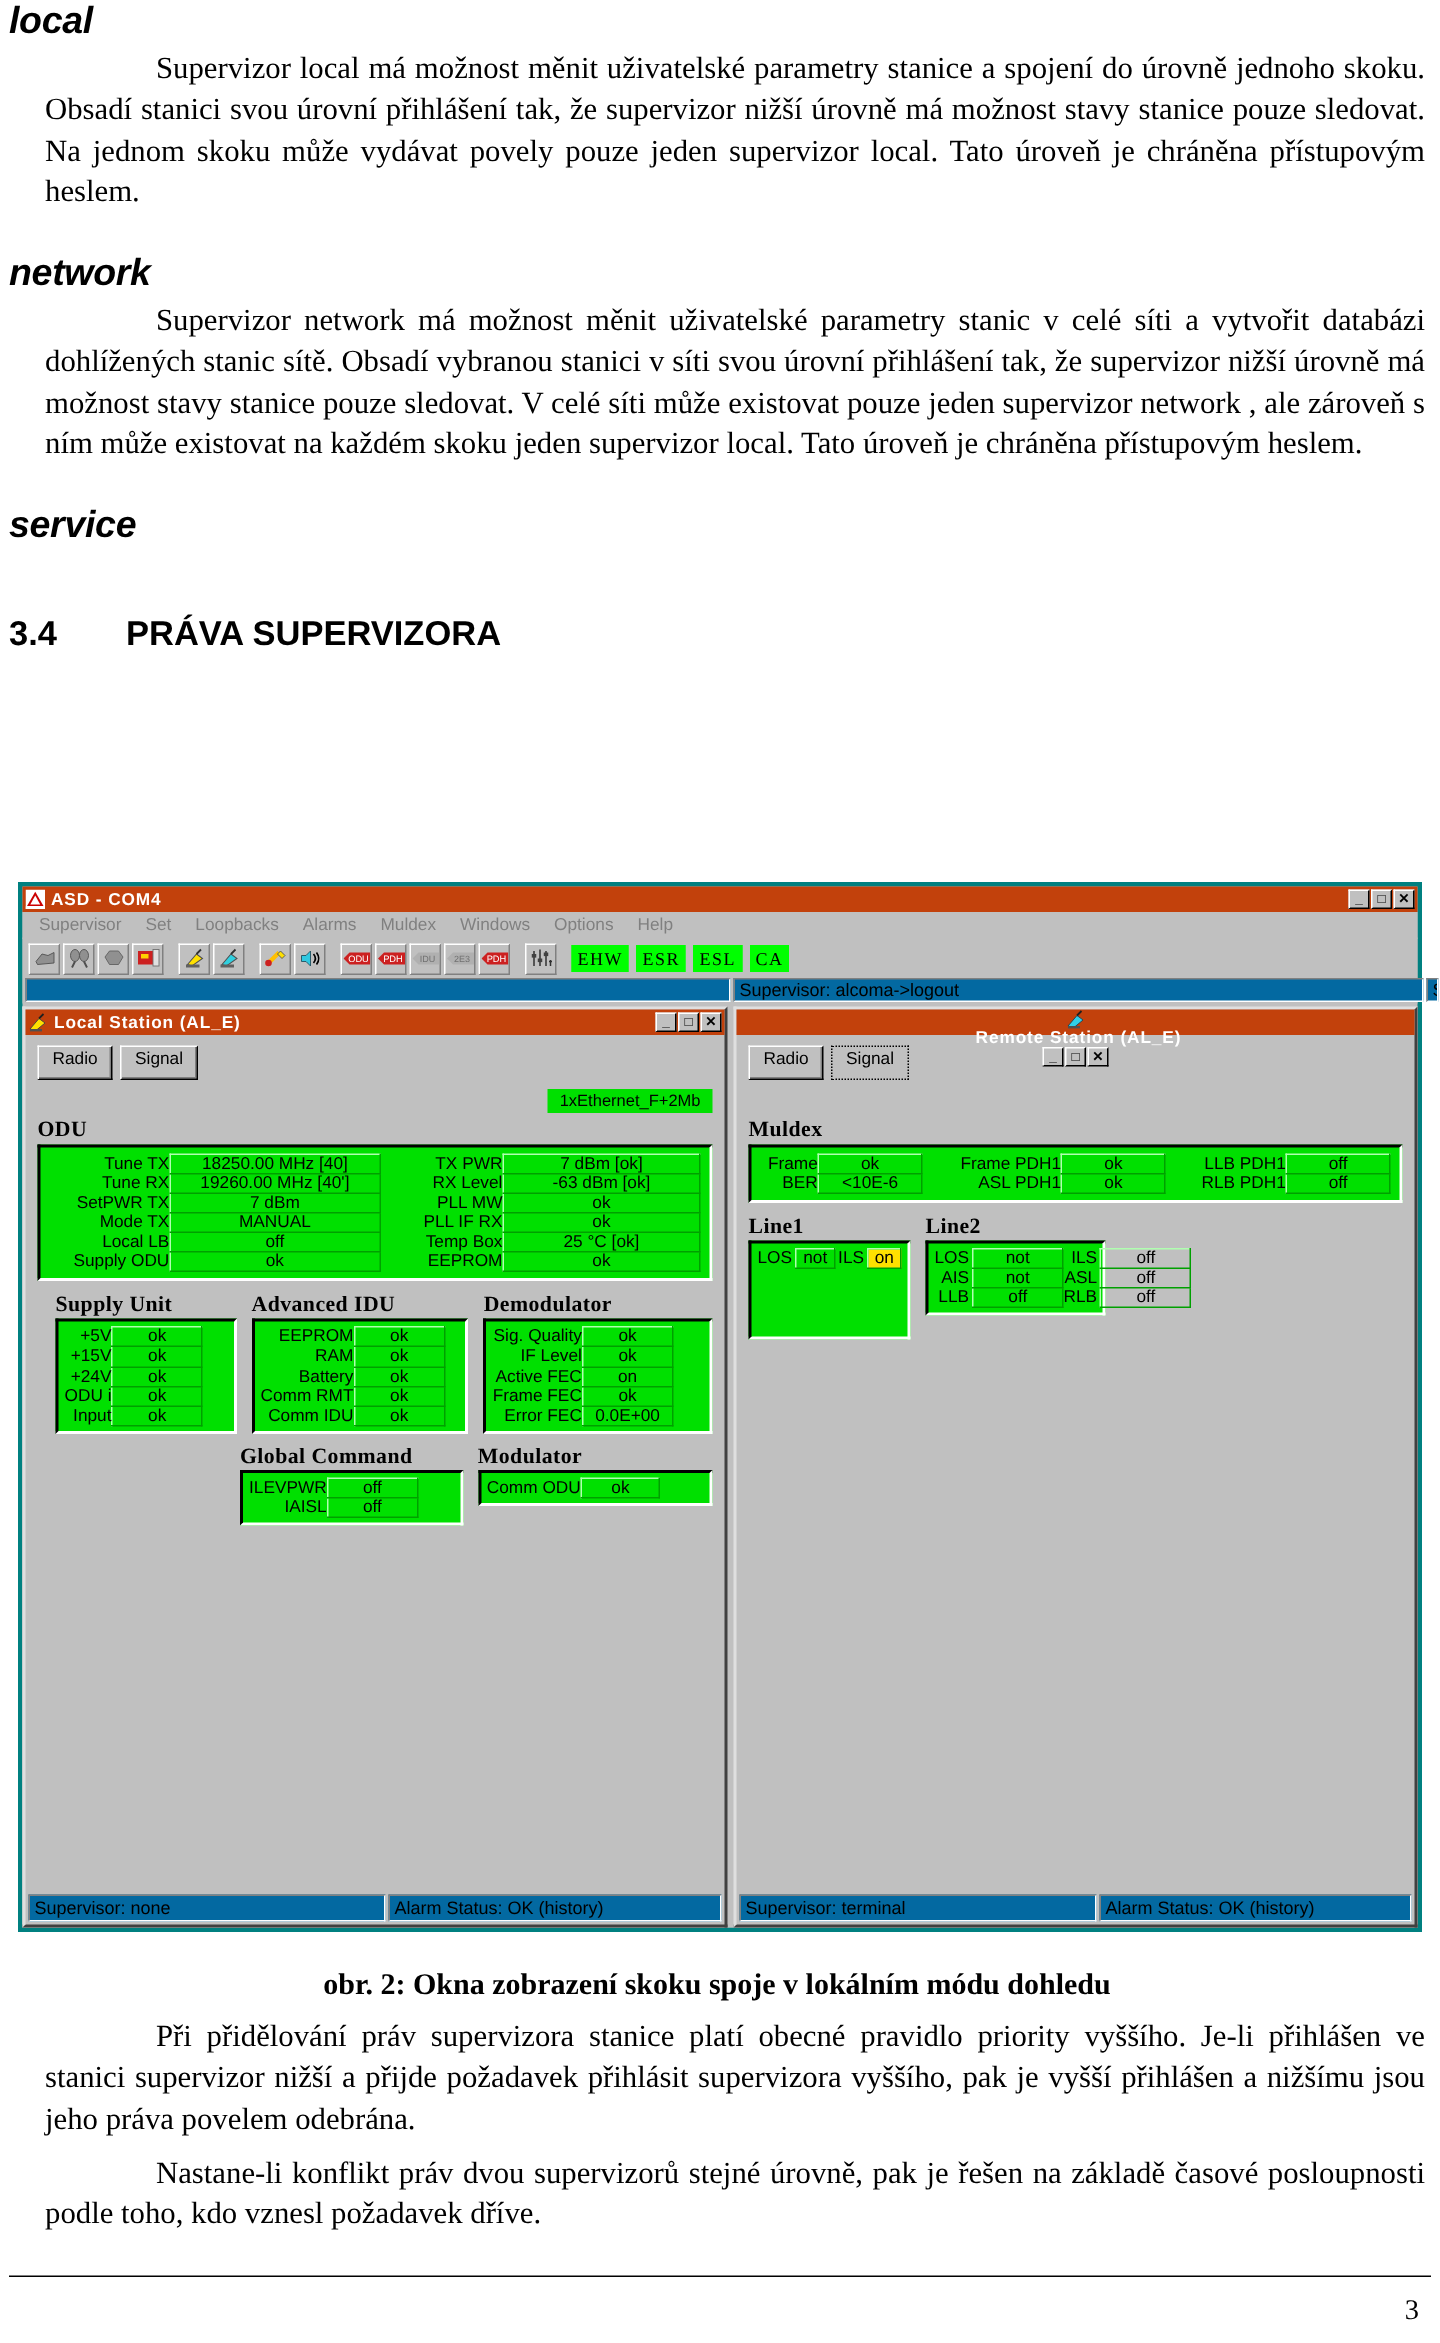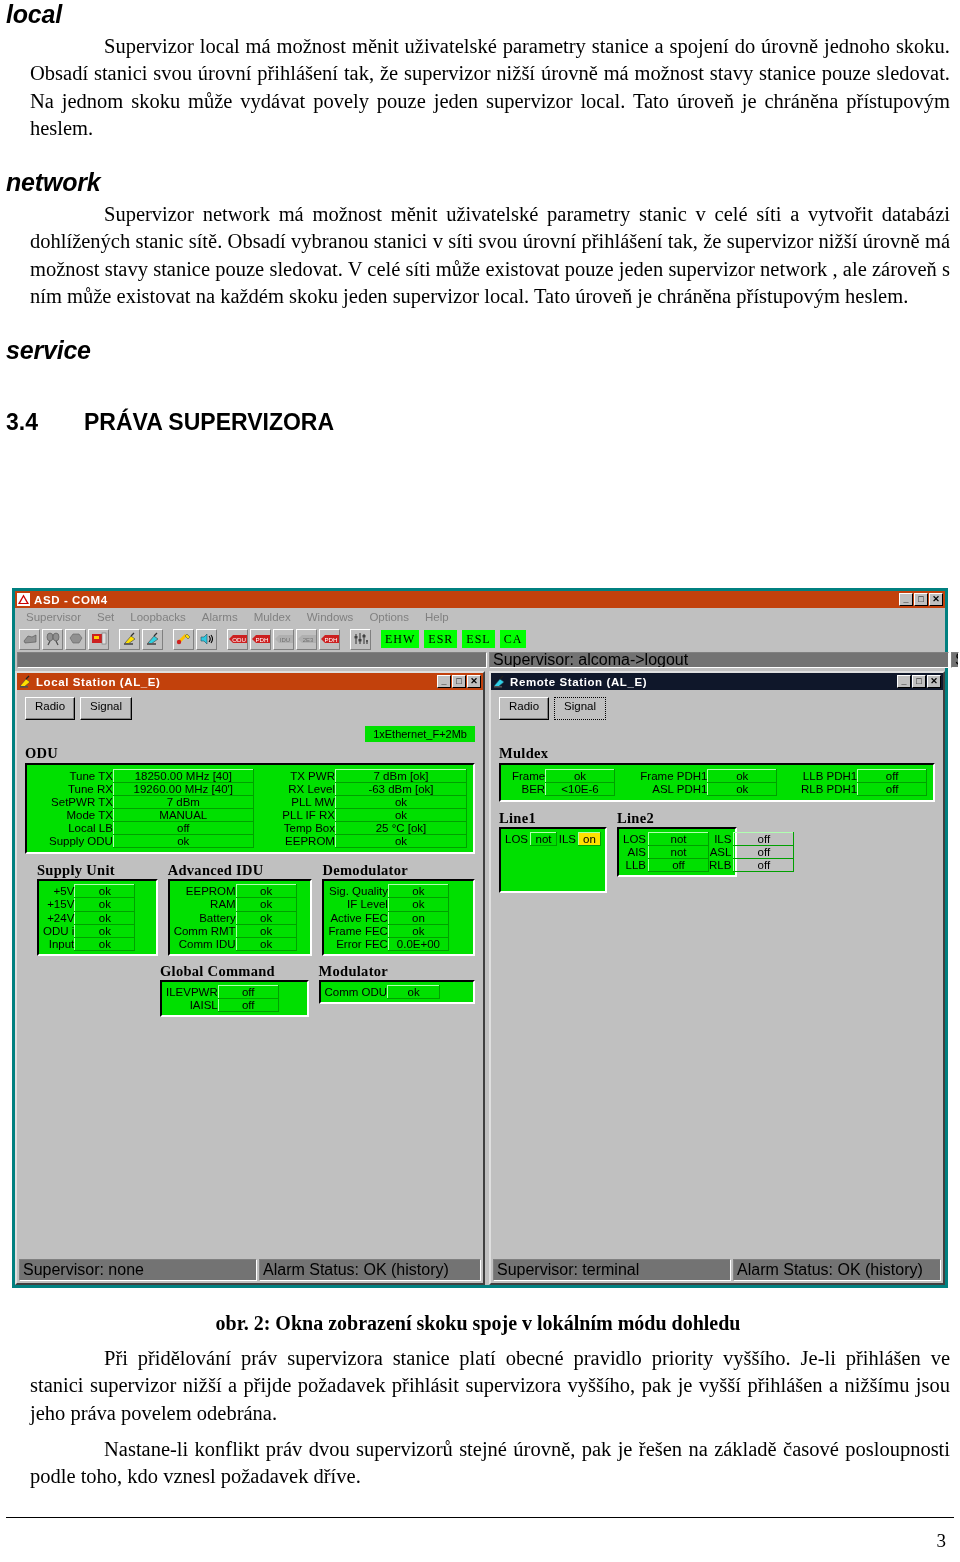--- a/index.html
+++ b/index.html
@@ -77,21 +77,21 @@
     color: #000;
   }
   .titlebar {
     height: 17px;
     background: #c2410c;
     display: flex;
     align-items: center;
     padding: 0 2px;
     color: #ffffff;
   }
-  .titlebar.active { background: #0f172a; }
+  .titlebar.active { background: #c2410c; flex-direction: column; }
   .title-text {
     font-weight: bold;
     font-size: 11.5px;
     letter-spacing: 0.6px;
     margin-left: 4px;
     white-space: nowrap;
   }
   .title-sp { flex: 1 1 auto; }
   .winbtns { display:flex; gap:1px; }
   .winbtn {
@@ -167,22 +167,22 @@
     align-items: stretch;
     padding: 0 2px 1px 2px;
     gap: 2px;
     background: #c0c0c0;
   }
   .sfield {
     border-top: 1px solid #808080;
     border-left: 1px solid #808080;
     border-right: 1px solid #fff;
     border-bottom: 1px solid #fff;
-    background: #737373;
-    font-size: 16px;
+    background: #0369a1;
+    font-size: 12px;
     padding: 1px 3px;
     display:flex; align-items:center;
     white-space: nowrap;
     overflow: hidden;
   }
   .sfield.f1 { flex: 0 0 470px; }
   .sfield.f2 { flex: 0 0 460px; }
   .sfield.f3 { flex: 1 1 auto; }
 
   .mdi {

